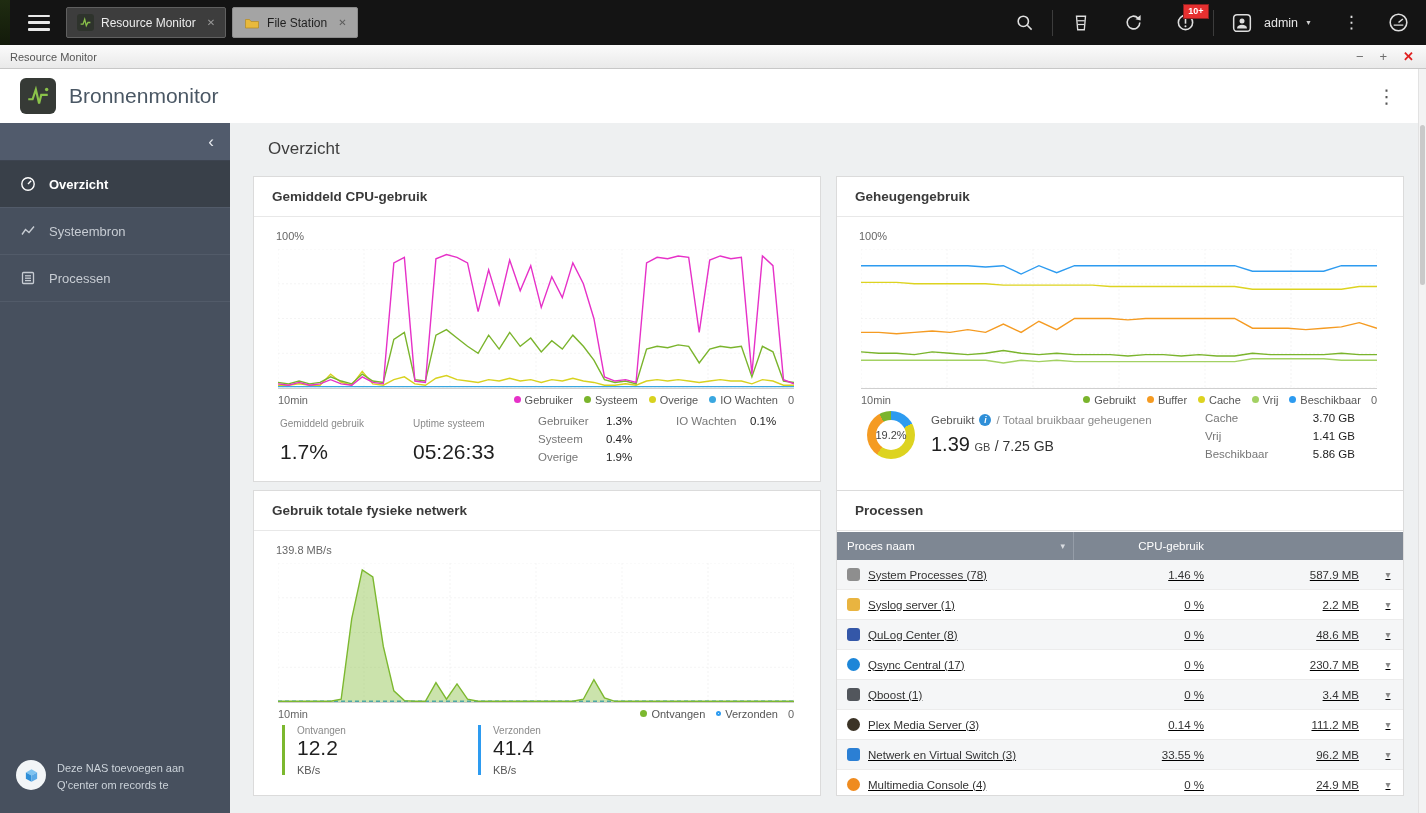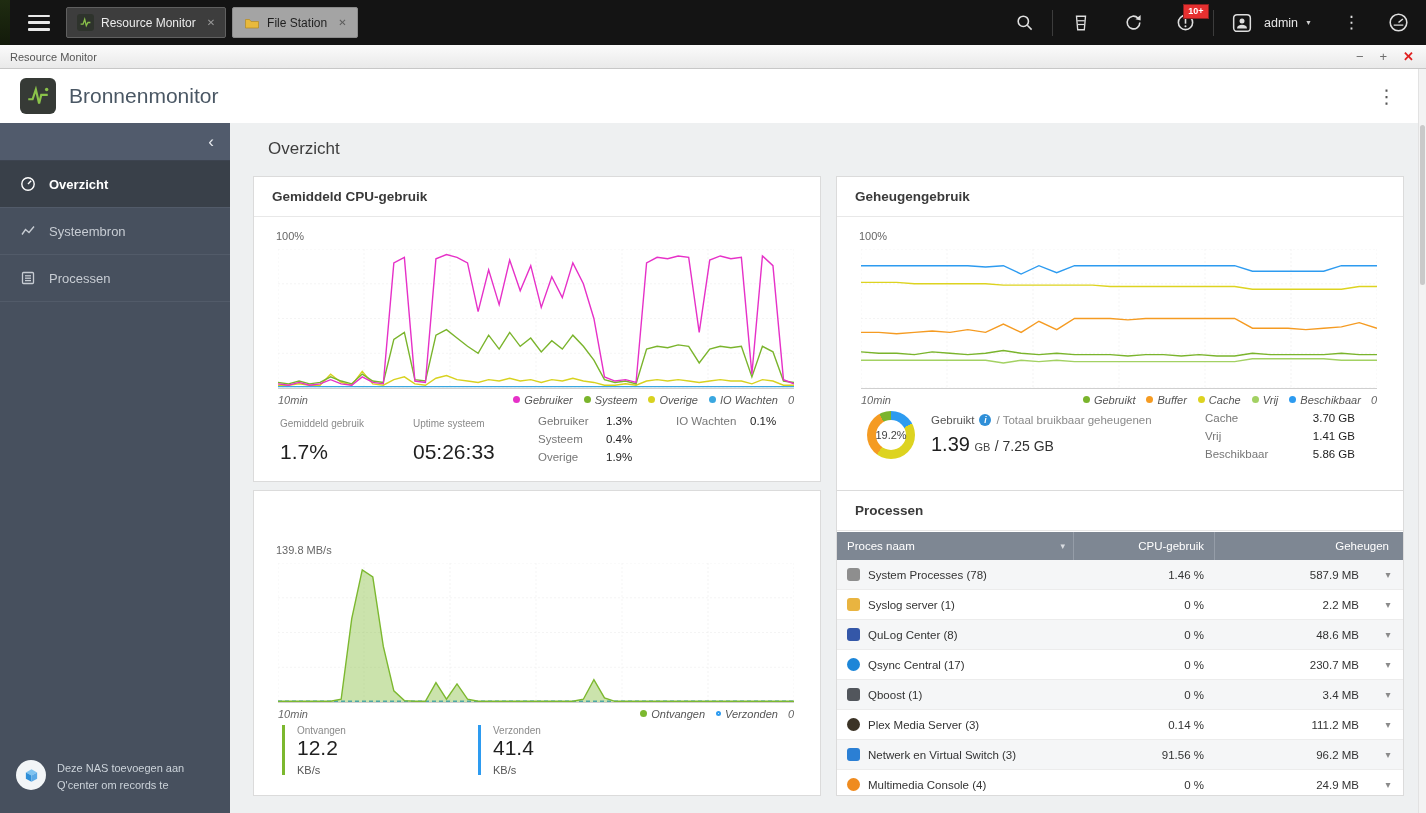--- a/index.html
+++ b/index.html
@@ -57,21 +57,21 @@
   .p-cpu { left:23px; top:53px; height:306px; }
   .p-mem { left:606px; top:53px; height:374px; }
   .p-net { left:23px; top:367px; height:306px; }
   .p-proc { left:606px; top:367px; height:306px; }
   .ptitle { height:40px; line-height:40px; padding-left:18px; font-size:13.5px; font-weight:bold; color:#3a3a3a; border-bottom:1px solid #e8e8e8; }
 
   .y-label { position:absolute; left:22px; top:53px; font-size:11px; color:#666; }
   .chart-wrap { position:absolute; left:24px; right:26px; top:72px; height:140px; border-bottom:1px solid #cfcfcf; }
   .chart-wrap svg { width:100%; height:100%; display:block; }
   .grid { stroke:#e8e8e8; stroke-width:0.5; vector-effect:non-scaling-stroke; stroke-dasharray:2,2; }
-  .x-row { position:absolute; left:24px; right:26px; top:215px; height:15px; display:flex; align-items:center; font-size:11px; color:#666;font-style:italic; }
+  .x-row { position:absolute; left:24px; right:26px; top:215px; height:15px; display:flex; align-items:center; font-size:11px; color:#666; }
   .x-row .xl { margin-right:auto; }
   .legend { display:flex; gap:11px; align-items:center; font-size:11px; color:#555; margin-right:10px; }
   .leg-item { display:flex; align-items:center; }
   .leg-dot { width:7px; height:7px; border-radius:50%; display:inline-block; margin-right:4px; }
   .leg-dot.hollow { width:5px; height:5px; background:#fff !important; border:2px solid; }
 
   .lab { font-size:10px; color:#8a8a8a; }
   .big { font-size:21px; color:#1f1f1f; }
 
   .cpu-stats { position:absolute; left:26px; top:236px; right:20px; height:60px; }
@@ -104,21 +104,21 @@
   .nb-tx { left:196px; border-color:#2d9bf0; }
   .net-block .lab { display:block; }
   .net-block .big { display:inline-block; }
   .net-unit { font-size:11px; color:#555; }
 
   .ptable-head { position:absolute; left:0; right:0; top:41px; height:28px; background:#7e8793; display:flex; align-items:center; color:#fff; font-size:11.5px; }
   .h-name { width:236px; padding-left:10px; position:relative; height:100%; display:flex; align-items:center; cursor:pointer; }
   .h-caret { position:absolute; right:8px; font-size:9px; color:#d8dce1; }
   .h-cpu { width:141px; text-align:right; padding-right:10px; border-left:1px solid #959da8; height:100%; line-height:28px; cursor:pointer; }
   .h-mem { flex:1; text-align:right; padding-right:14px; border-left:1px solid #959da8; height:100%; line-height:28px; cursor:pointer; }
-  .prow-wrap { position:absolute; top:69px; left:0; right:0; bottom:1px; overflow:hidden; }
+  .prow-wrap { position:absolute; top:69px; left:0; right:0; bottom:1px; overflow:hidden;text-decoration:underline; }
   .prow { height:30px; display:flex; align-items:center; font-size:11.5px; color:#333; border-bottom:1px solid #ececec; background:#fff; cursor:pointer; }
   .prow.alt { background:#f5f6f7; }
   .pc.name { width:236px; display:flex; gap:8px; padding-left:10px; align-items:center; }
   .picon { width:13px; height:13px; border-radius:3px; flex:0 0 13px; }
   .picon.round { border-radius:50%; }
   .pc.cpu { width:141px; text-align:right; padding-right:10px; }
   .pc.mem { flex:1; text-align:right; padding-right:14px; }
   .pc.chev { width:30px; text-align:center; color:#8a8a8a; font-size:10px; }
 
   .vscroll { position:absolute; top:69px; right:0; width:8px; bottom:0; background:#f3f3f3; border-left:1px solid #e2e2e2; }
@@ -397,20 +397,21 @@
             </div>
           <div class="row">
               <span class="ml">Beschikbaar</span>
               <span class="mv">5.86 GB</span>
             </div>
         </div>
       </div>
     </div>
 
     <div class="panel p-net">
+      <div class="ptitle">Gebruik totale fysieke netwerk</div>
       <div class="y-label">139.8 MB/s</div>
       <div class="chart-wrap">
           <svg viewBox="0 0 100 100" preserveAspectRatio="none">
             <line class="grid" x1="0" y1="0" x2="100" y2="0"></line>
             <line class="grid" x1="0" y1="25" x2="100" y2="25"></line>
             <line class="grid" x1="0" y1="50" x2="100" y2="50"></line>
             <line class="grid" x1="0" y1="75" x2="100" y2="75"></line>
             <line class="grid" x1="0" y1="100" x2="100" y2="100"></line>
             <line class="grid" x1="0.00" y1="0" x2="0.00" y2="100"></line>
             <line class="grid" x1="16.67" y1="0" x2="16.67" y2="100"></line>
@@ -447,21 +448,20 @@
     </div>
 
     <div class="panel p-proc">
       <div class="ptitle">Processen</div>
       <div class="ptable-head">
         <div class="h-name">
           <span>Proces naam</span>
           <span class="h-caret">▾</span>
         </div>
         <div class="h-cpu">CPU-gebruik</div>
-        <div class="h-mem">Geheugen</div>
       </div>
       <div class="prow-wrap" id="process-rows">
           <div class="prow alt">
             <div class="pc name">
               <span class="picon" style="background:#8e8e8e"></span>
               <span>System Processes (78)</span>
             </div>
             <div class="pc cpu">1.46 %</div>
             <div class="pc mem">587.9 MB</div>
             <div class="pc chev">▾</div>
@@ -509,21 +509,21 @@
             </div>
             <div class="pc cpu">0.14 %</div>
             <div class="pc mem">111.2 MB</div>
             <div class="pc chev">▾</div>
           </div>
           <div class="prow alt">
             <div class="pc name">
               <span class="picon" style="background:#2b7fd4"></span>
               <span>Netwerk en Virtual Switch (3)</span>
             </div>
-            <div class="pc cpu">91.56 %</div>
+            <div class="pc cpu">33.55 %</div>
             <div class="pc mem">96.2 MB</div>
             <div class="pc chev">▾</div>
           </div>
           <div class="prow">
             <div class="pc name">
               <span class="picon round" style="background:#ef8b1f"></span>
               <span>Multimedia Console (4)</span>
             </div>
             <div class="pc cpu">0 %</div>
             <div class="pc mem">24.9 MB</div>

